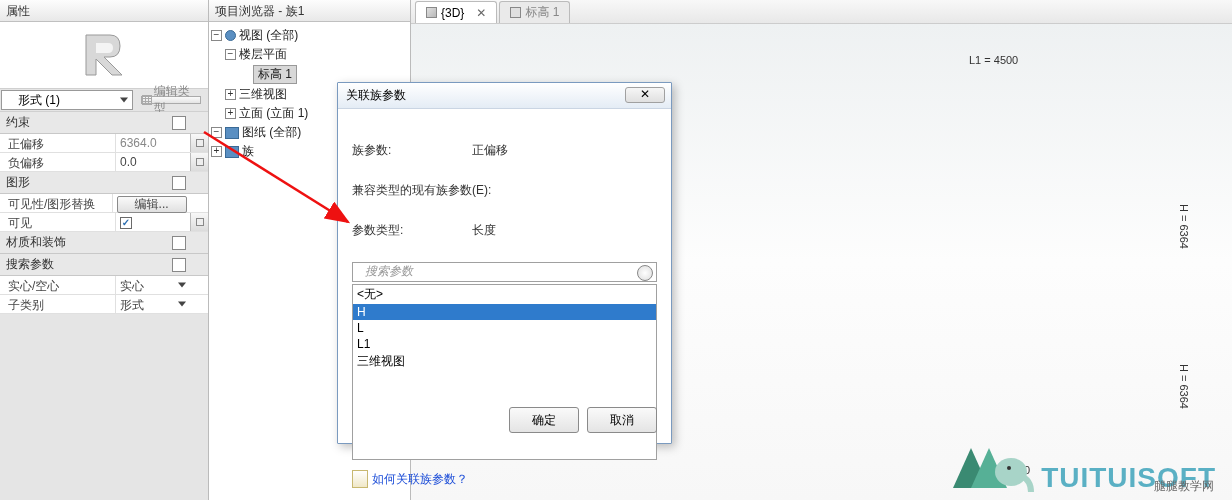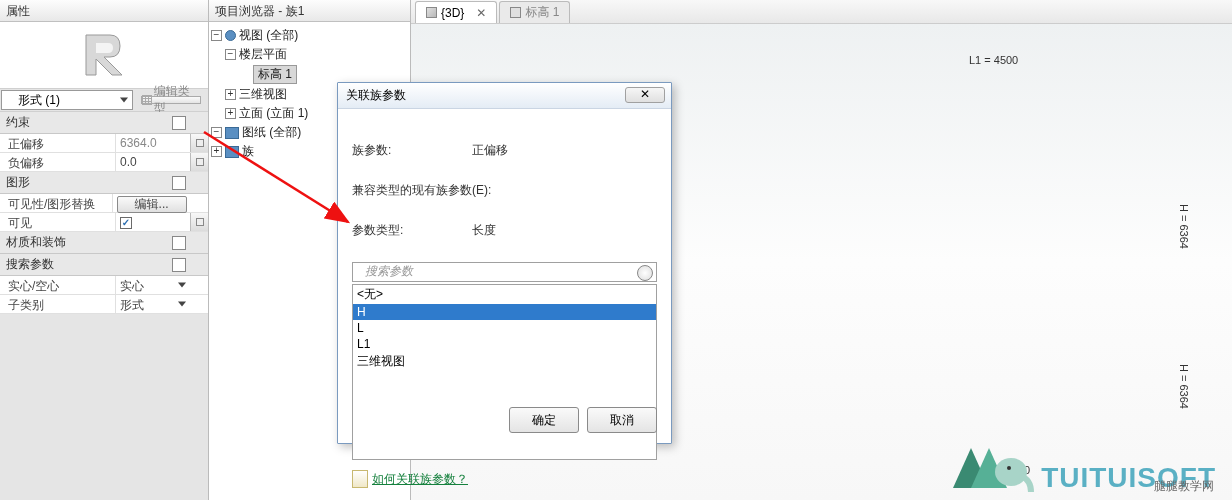--- a/index.html
+++ b/index.html
@@ -53,21 +53,21 @@
 .dialog-body{padding:10px 14px}
 .field-row{display:flex;margin:23px 0}
 .field-row .lbl{width:120px;color:#333}
 .field-row .v{flex:1;color:#333}
 .search-box{width:100%;height:20px;border:1px solid #a0a0a0;background:#fff;padding:0 12px;color:#999;font-style:italic;position:relative;margin-top:4px}
 .search-box::after{content:"";position:absolute;right:3px;top:2px;width:14px;height:14px;border:1px solid #888;border-radius:50%;background:radial-gradient(#fff,#dcdcdc)}
 .param-list{width:100%;height:176px;border:1px solid #a0a0a0;background:#fff;margin-top:2px;overflow:hidden}
 .param-list .item{padding:1px 4px}
 .param-list .item.sel{background:#2f7bcc;color:#fff}
 .help-link{margin-top:10px;display:flex;align-items:center;gap:4px}
-.help-link a{color:#15803d;text-decoration:underline}
+.help-link a{color:#1d4ed8;}
 .help-link::before{content:"";width:14px;height:16px;background:linear-gradient(#fff,#f0e8c8);border:1px solid #c8b870}
 .dialog-buttons{position:absolute;bottom:10px;right:14px;display:flex;gap:8px}
 .dialog-buttons button{width:70px;height:26px;background:linear-gradient(#fafafa,#e4e4e4);border:1px solid #8a8a8a;border-radius:3px}
 
 .arrow-annot{position:absolute;left:200px;top:128px;pointer-events:none}
 .dim-label{position:absolute;font-size:11px;color:#333;background:transparent}
 
 .watermark{position:absolute;bottom:6px;right:16px;display:flex;align-items:flex-end;gap:6px;pointer-events:none}
 .watermark .logo{width:86px;height:64px}
 .watermark .txt{font-size:28px;font-weight:bold;letter-spacing:1px;color:#5ab0c4}

